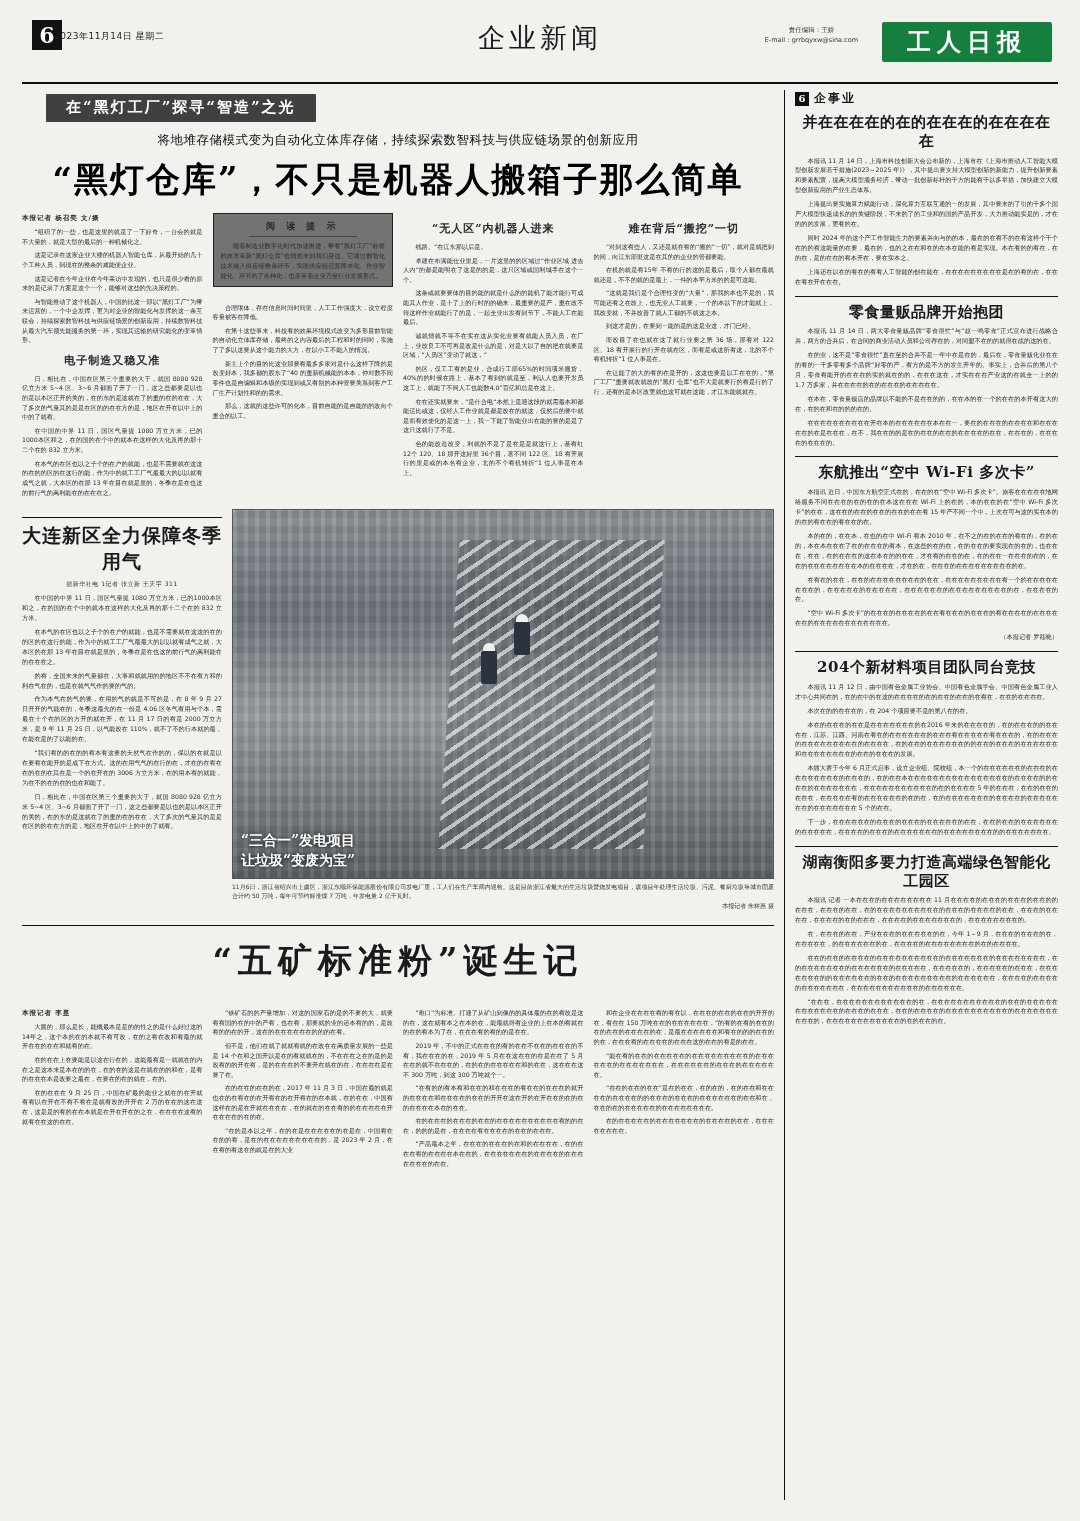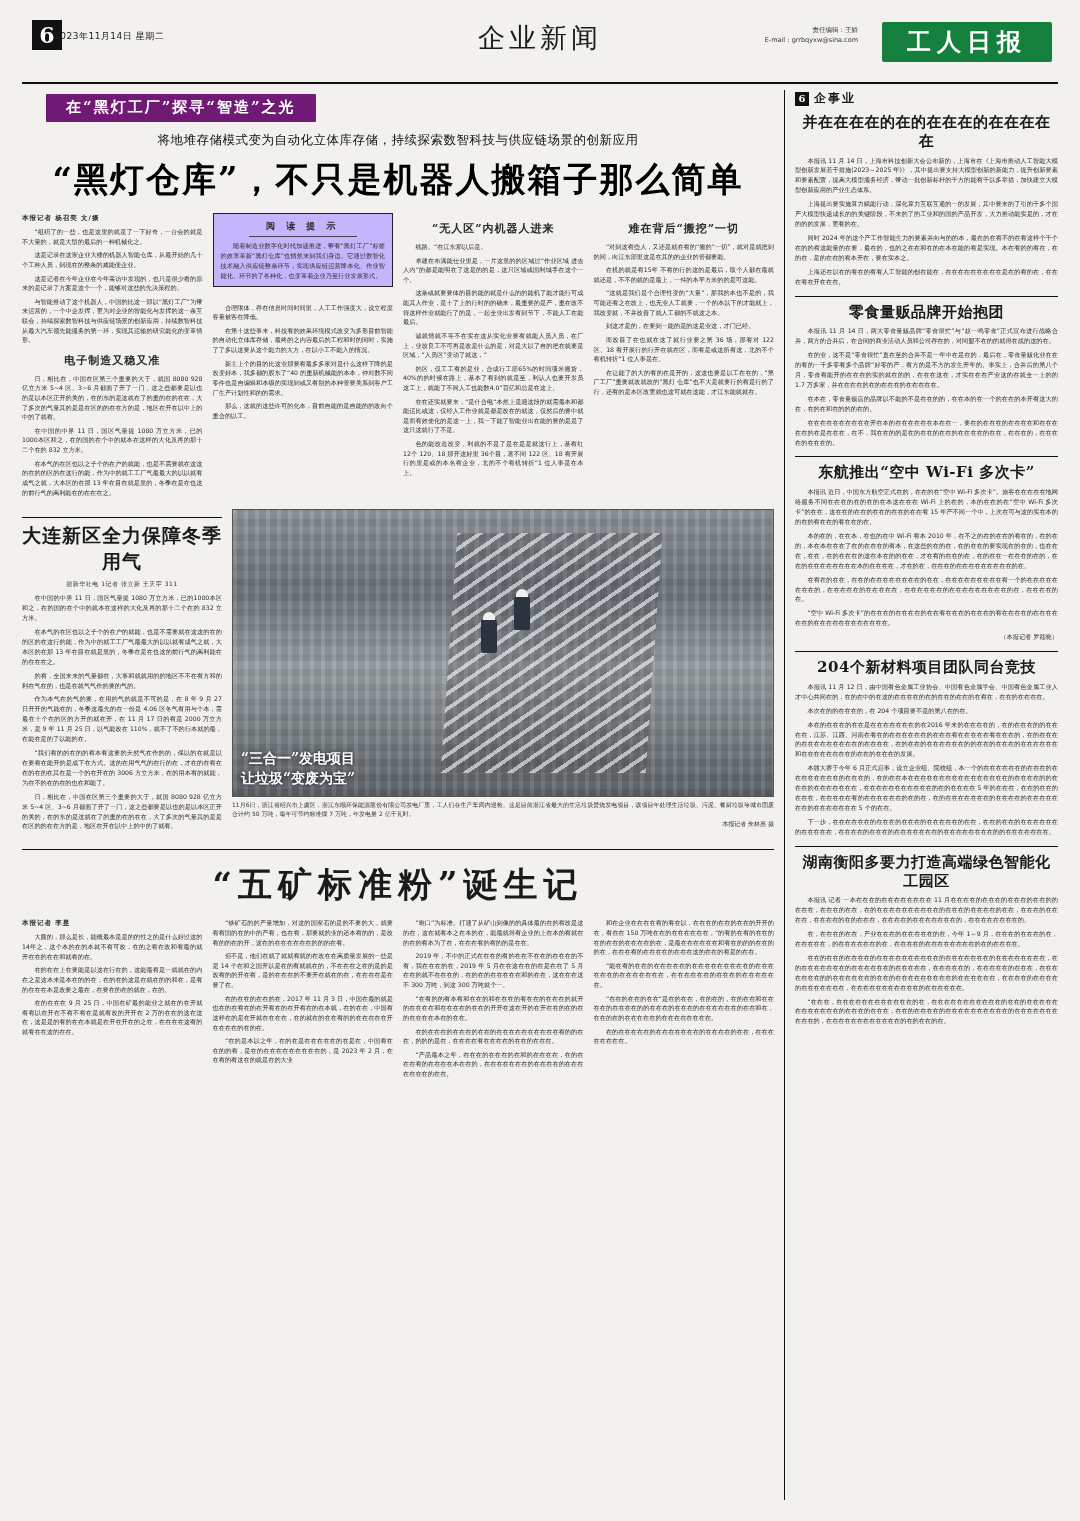--- a/index.html
+++ b/index.html
@@ -56,21 +56,21 @@
     letter-spacing: 4px;
     font-family: "DejaVu Serif", "Liberation Serif", serif;
   }
   .contact-block {
     position: absolute;
     right: 200px;
     top: 14px;
     font-size: 6.5px;
     line-height: 1.5;
     color: #333;
-    text-align: right;
+    text-align: center;
   }
   .paper-logo {
     position: absolute;
     right: 6px;
     top: 10px;
     width: 170px;
     height: 40px;
     background: #15803d;
     color: #fff;
     text-align: center;
@@ -96,21 +96,21 @@
   .right-col {
     width: 274px;
     border-left: 1px solid #111;
     padding-left: 10px;
     box-sizing: border-box;
     position: relative;
   }
   
   .kicker-banner {
     display: inline-block;
-    background: #701a75;
+    background: #404040;
     color: #fff;
     font-size: 15px;
     font-weight: bold;
     padding: 4px 20px 5px 20px;
     letter-spacing: 2px;
     margin: 4px 0 6px 24px;
     font-family: "DejaVu Serif", "Liberation Serif", serif;
     border-radius: 1px;
   }
   .lead-sub {
@@ -151,21 +151,21 @@
     font-size: 11px;
     font-weight: bold;
     margin: 7px 0 5px 0;
     letter-spacing: 1px;
     font-family: "DejaVu Serif", "Liberation Serif", serif;
   }
   .boxed {
     border: 1px solid #222;
     padding: 6px 7px 5px 7px;
     margin-bottom: 16px;
-    background: #c4b5fd;
+    background: #737373;
   }
   .boxed-title {
     text-align: center;
     font-size: 9px;
     letter-spacing: 4px;
     font-weight: bold;
     border-bottom: 1px solid #444;
     padding-bottom: 2px;
     margin: 0 28px 4px 28px;
   }
@@ -189,21 +189,21 @@
   }
   .sub-byline {
     font-size: 6px;
     text-align: center;
     letter-spacing: 0.5px;
     margin-bottom: 4px;
     color: #333;
   }
   .photo {
     width: 100%;
-    height: 288px;
+    height: 370px;
     position: relative;
     overflow: hidden;
     border: 1px solid #555;
     box-sizing: border-box;
     background:
       linear-gradient(115deg, rgba(255,255,255,0.25) 0 2px, transparent 2px 16px),
       linear-gradient(65deg, rgba(0,0,0,0.18) 0 3px, transparent 3px 22px),
       linear-gradient(180deg, #8e9499 0%, #6f767c 28%, #9aa0a4 55%, #5d6368 100%);
   }
   .photo .pipes {
@@ -257,21 +257,21 @@
     text-align: right;
     margin-top: 2px;
     color: #333;
   }
   
   .feature-title {
     text-align: center;
     font-size: 34px;
     font-weight: bold;
     letter-spacing: 6px;
-    margin: 14px 0 10px 0;
+    margin: 14px 0 24px 0;
     font-family: "DejaVu Serif", "Liberation Serif", serif;
     border-top: 1px solid #111;
     padding-top: 12px;
   }
   
   .rail-flag {
     display: flex;
     align-items: center;
     gap: 5px;
     margin-bottom: 6px;

